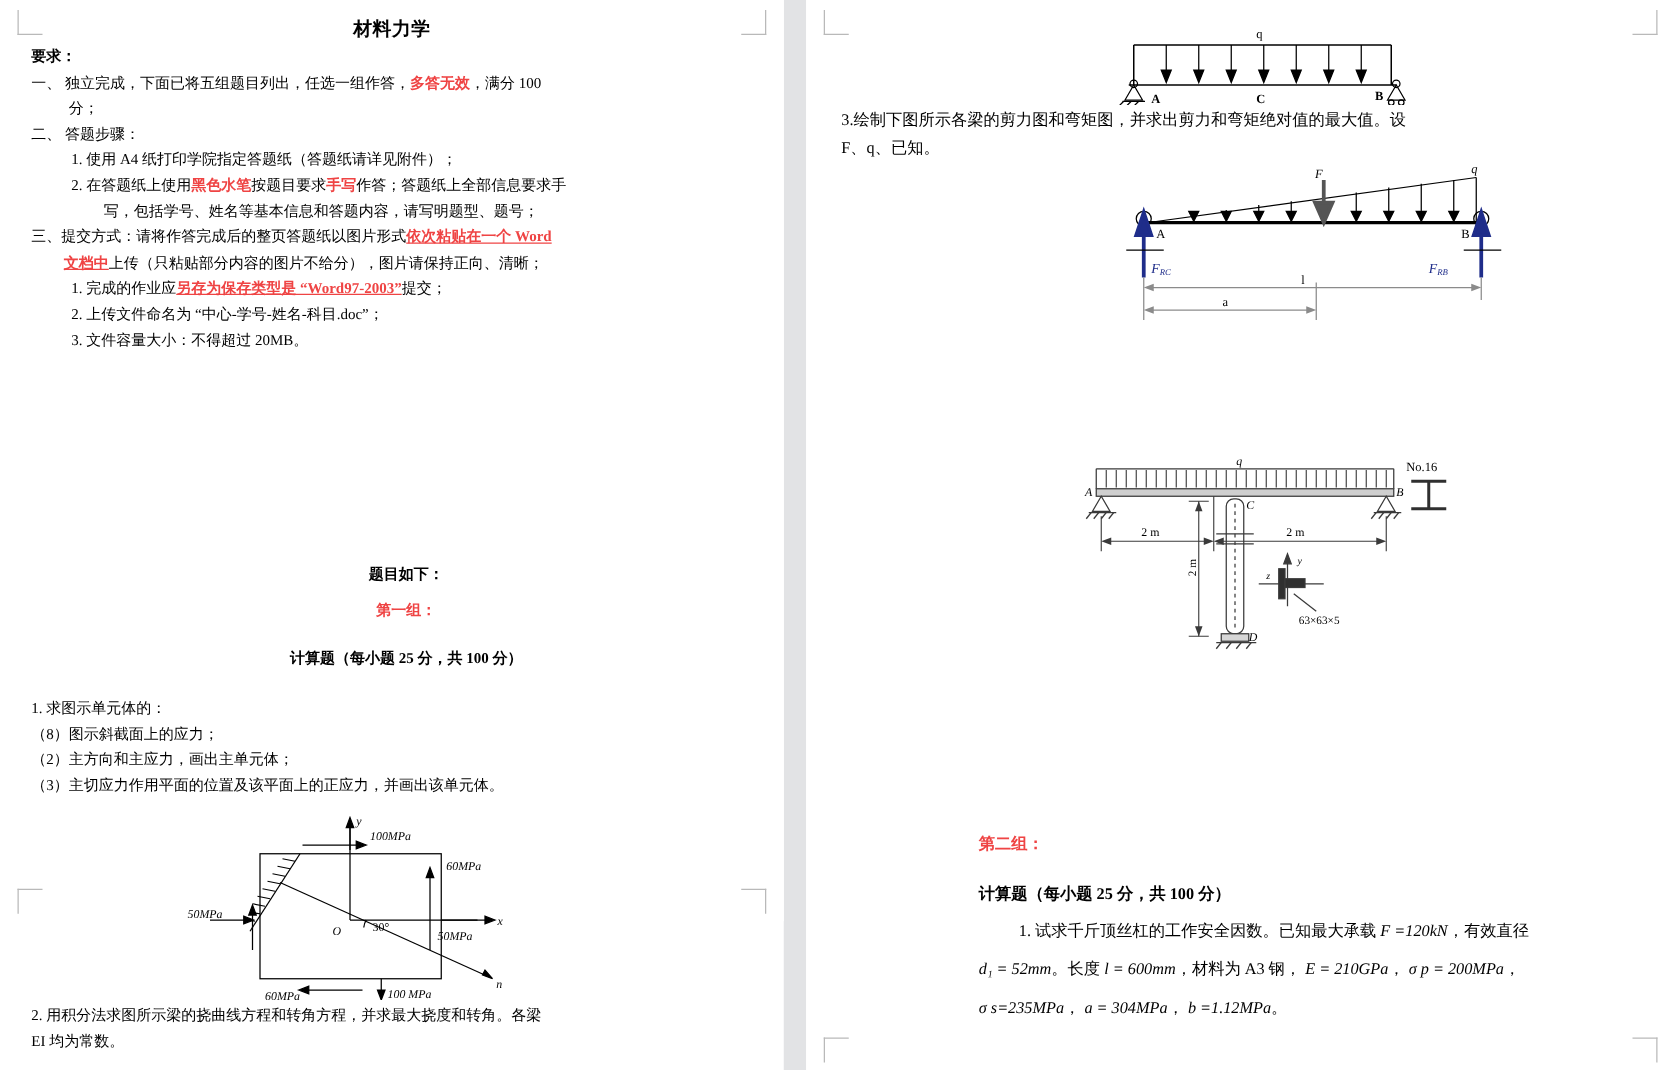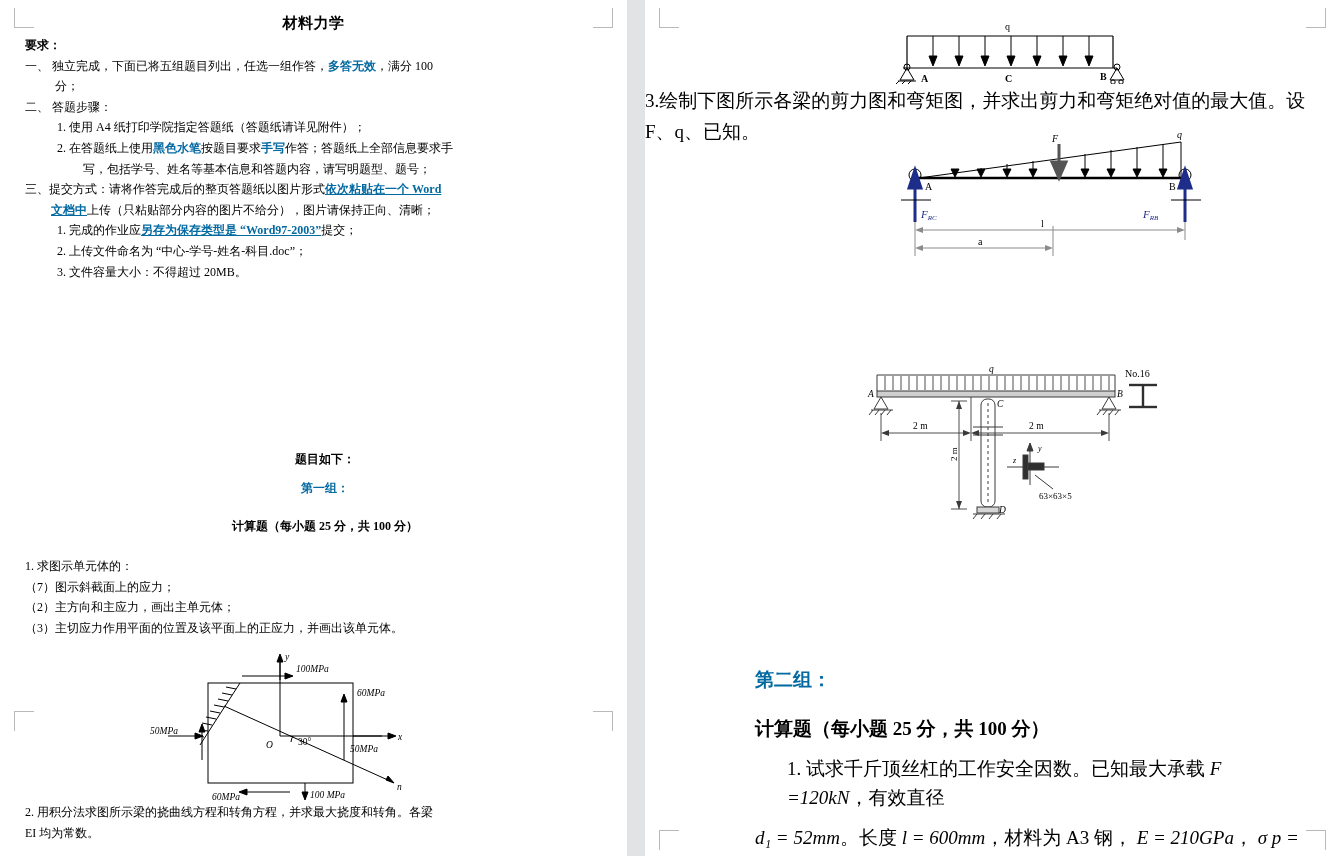--- a/index.html
+++ b/index.html
@@ -58,27 +58,27 @@
 
   .body-col {
     position: absolute;
     left: 25px;
     width: 600px;
     font-size: 12px;
     line-height: 1.55;
   }
   .rcol {
     position: absolute;
-    left: 0;
+    left: 28px;
     width: 662px;
-    font-size: 19px;
+    font-size: 13px;
     line-height: 1.55;
   }
   .bold { font-weight: bold; }
-  .redb { color: #0369a1; font-weight: bold; }
+  .redb { color: #ef4444; font-weight: bold; }
   .u    { text-decoration: underline; }
 
   p.lvl1 { margin: 0 0 2px 0; padding-left: 30px; text-indent: -30px; }
   p.lvl2 { margin: 0 0 2px 0; padding-left: 58px; text-indent: -26px; }
   p.plain { margin: 0 0 2px 0; }
   .sp-s { height: 8px; }
   .sp-m { height: 18px; }
 
   .hint-line { margin: 8px 0 0 34px; }
 
@@ -138,21 +138,21 @@
     <div class="body-col" style="top:450px;text-align:center;">
       <p class="plain bold">题目如下：</p>
       <div class="sp-s"></div>
       <p class="plain redb">第一组：</p>
       <div class="sp-m"></div>
       <p class="plain bold">计算题（每小题 25 分，共 100 分）</p>
     </div>
 
     <div class="body-col" style="top:557px;">
       <p class="plain">1. 求图示单元体的：</p>
-      <p class="plain">（7）图示斜截面上的应力；</p>
+      <p class="plain">（8）图示斜截面上的应力；</p>
       <p class="plain">（2）主方向和主应力，画出主单元体；</p>
       <p class="plain">（3）主切应力作用平面的位置及该平面上的正应力，并画出该单元体。</p>
     </div>
 
     <div class="fig" style="top:648px; left:150px; width:300px; height:150px;">
       <svg width="300" height="152" viewBox="0 0 300 152">
         <g stroke="#000" fill="none" stroke-width="1">
 
           <rect x="58" y="35" width="145" height="100"></rect>
 

